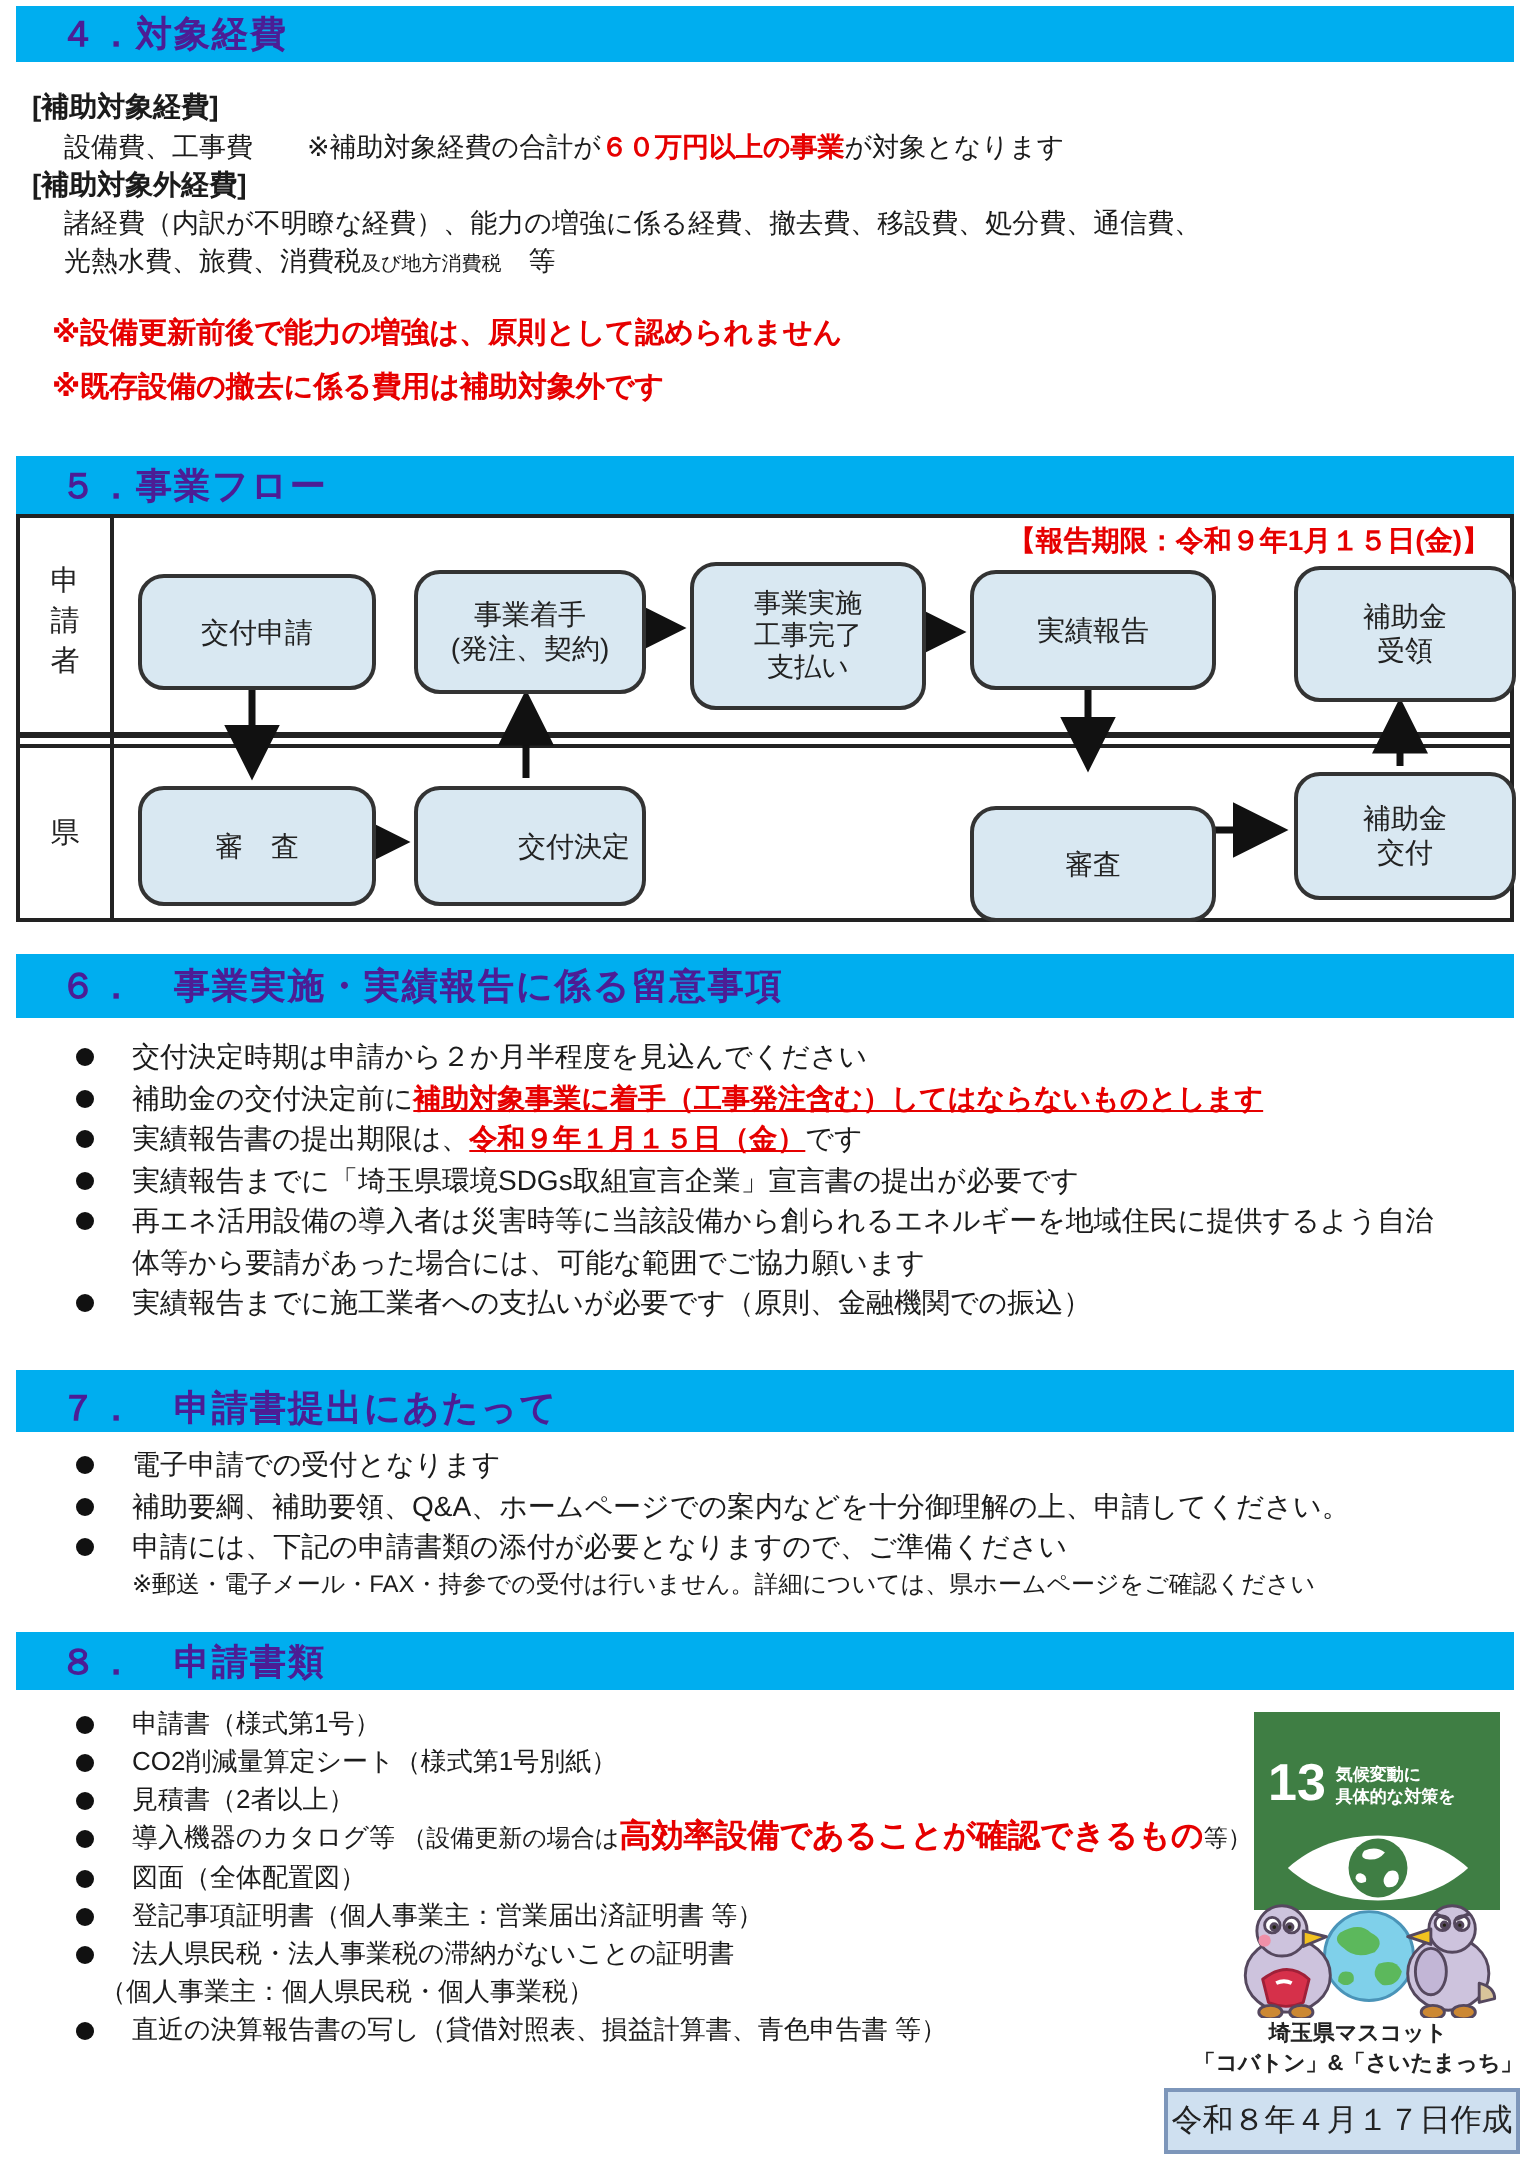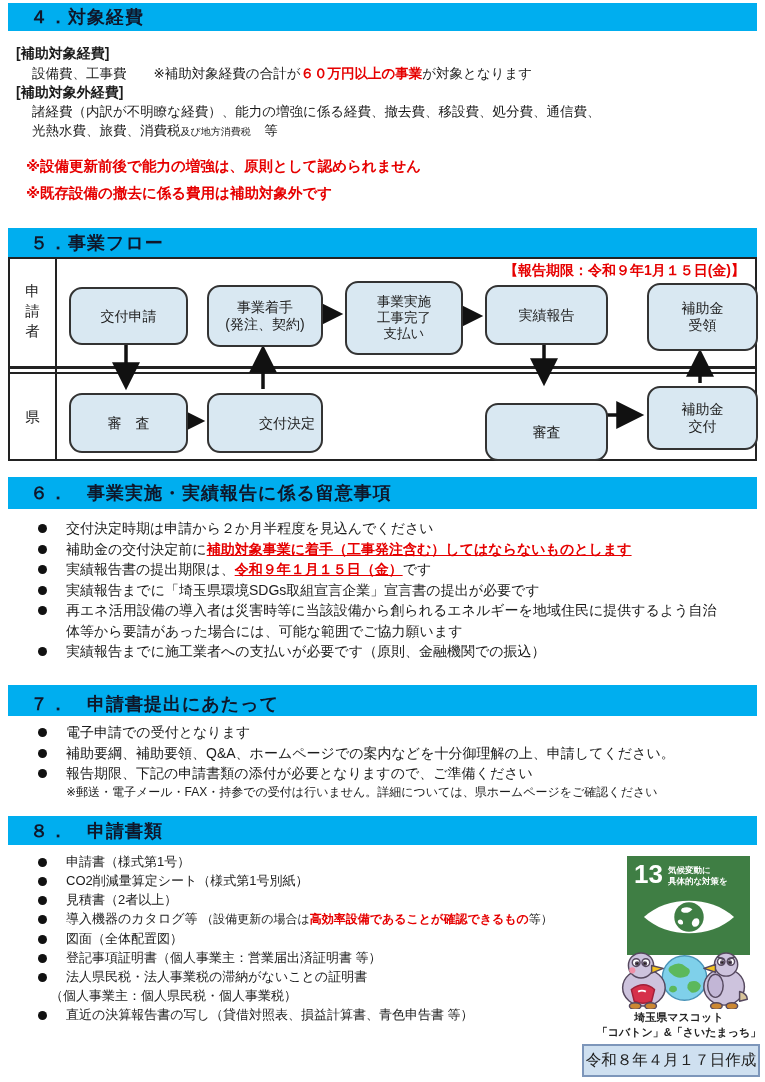--- a/index.html
+++ b/index.html
@@ -2,30 +2,30 @@
 <html><head>
 <meta charset="utf-8">
 <style>
   html,body{margin:0;padding:0;background:#e8e8e8;}
   #page{
     position:relative;width:765px;height:1082px;margin:0 auto;background:#ffffff;
     font-family:"Liberation Sans","DejaVu Sans",sans-serif;color:#1b1b1b;overflow:hidden;
   }
   .bar{
     position:absolute;left:8px;width:749px;box-sizing:border-box;
-    background:#00aeef;color:#0f172a;font-weight:bold;font-size:18px;
+    background:#00aeef;color:#4c1d95;font-weight:bold;font-size:18px;
     display:flex;align-items:center;padding-left:22px;letter-spacing:1px;font-family:Liberation Mono, monospace;
   }
   .abs{position:absolute;}
   .b14{font-size:14px;font-weight:bold;}
   .t{font-size:13.5px;line-height:18px;}
   .red{color:#e60000;font-weight:bold;}
   .redline{color:#e60000;font-weight:bold;text-decoration:underline;}
   .small{font-size:12px;}
-  .redsmall{font-size:12px;color:#e60000;font-weight:bold;}
+  .redsmall{font-size:16px;color:#e60000;font-weight:bold;}
   .xsmall{font-size:10px;}
   .rednote{color:#e60000;font-weight:bold;font-size:14.5px;}
 
   
   #flow-area{
     position:absolute;left:8px;top:257px;width:749px;height:204px;
     border:2px solid #222;box-sizing:border-box;
   }
   #flow-area .lane-sep{position:absolute;left:45px;top:0;width:2px;height:100%;background:#222;}
   .divline{position:absolute;left:0;width:100%;background:#222;}
@@ -46,21 +46,21 @@
   .b-row{display:flex;align-items:flex-start;}
   .dot{flex:0 0 9px;width:9px;height:9px;border-radius:50%;background:#111;margin:6px 0 0 8px;}
   .dot.hide{visibility:hidden;}
   .b-text{margin-left:19px;}
   #s6-list .b-text,#s7-list .b-text{font-size:14px;line-height:20.5px;max-width:655px;}
   #s8-list .b-text{font-size:13px;line-height:19px;max-width:585px;}
   #s6-list .b-row,#s7-list .b-row{margin-bottom:0px;}
 
   
   #sdg-card{position:absolute;left:627px;top:856px;width:123px;height:99px;background:#3f7e44;color:#fff;}
-  #sdg-head{display:flex;padding:5px 4px 0 7px;}
+  #sdg-head{display:flex;padding:22px 4px 0 7px;}
   #sdg-num{font-size:26px;font-weight:bold;line-height:26px;}
   #sdg-cap{font-size:8.5px;font-weight:bold;line-height:11px;margin:4px 0 0 5px;}
   #sdg-eye{display:block;margin:4px auto 0 auto;}
   #mascot-wrap{position:absolute;left:612px;top:949px;width:145px;height:60px;}
   #mascot-caption{position:absolute;left:596px;top:1010px;width:166px;text-align:center;
     font-size:11px;font-weight:bold;line-height:15px;color:#222;}
   #date-box{
     position:absolute;left:582px;top:1044px;width:178px;height:33px;box-sizing:border-box;
     background:#cfe0f0;border:2px solid #7d96ba;display:flex;align-items:center;justify-content:center;
     font-size:15.5px;color:#222;
@@ -179,21 +179,21 @@
       <div class="b-row">
         <span class="dot"></span>
         <span class="b-text"><span>電子申請での受付となります</span></span>
       </div>
       <div class="b-row">
         <span class="dot"></span>
         <span class="b-text"><span>補助要綱、補助要領、Q&amp;A、ホームページでの案内などを十分御理解の上、申請してください。</span></span>
       </div>
       <div class="b-row">
         <span class="dot"></span>
-        <span class="b-text"><span>報告期限、下記の申請書類の添付が必要となりますので、ご準備ください</span></span>
+        <span class="b-text"><span>申請には、下記の申請書類の添付が必要となりますので、ご準備ください</span></span>
       </div>
     </div>
   <div class="abs" style="left:66px;top:784px;font-size:12px;">※郵送・電子メール・FAX・持参での受付は行いません。詳細については、県ホームページをご確認ください</div>
 
   <div class="bar" style="top:816px;height:29px;">
     <span>８．　申請書類</span>
   </div>
   <div id="s8-list" class="blist" style="left:30px;top:852px;width:620px;">
       <div class="b-row">
         <span class="dot"></span>

